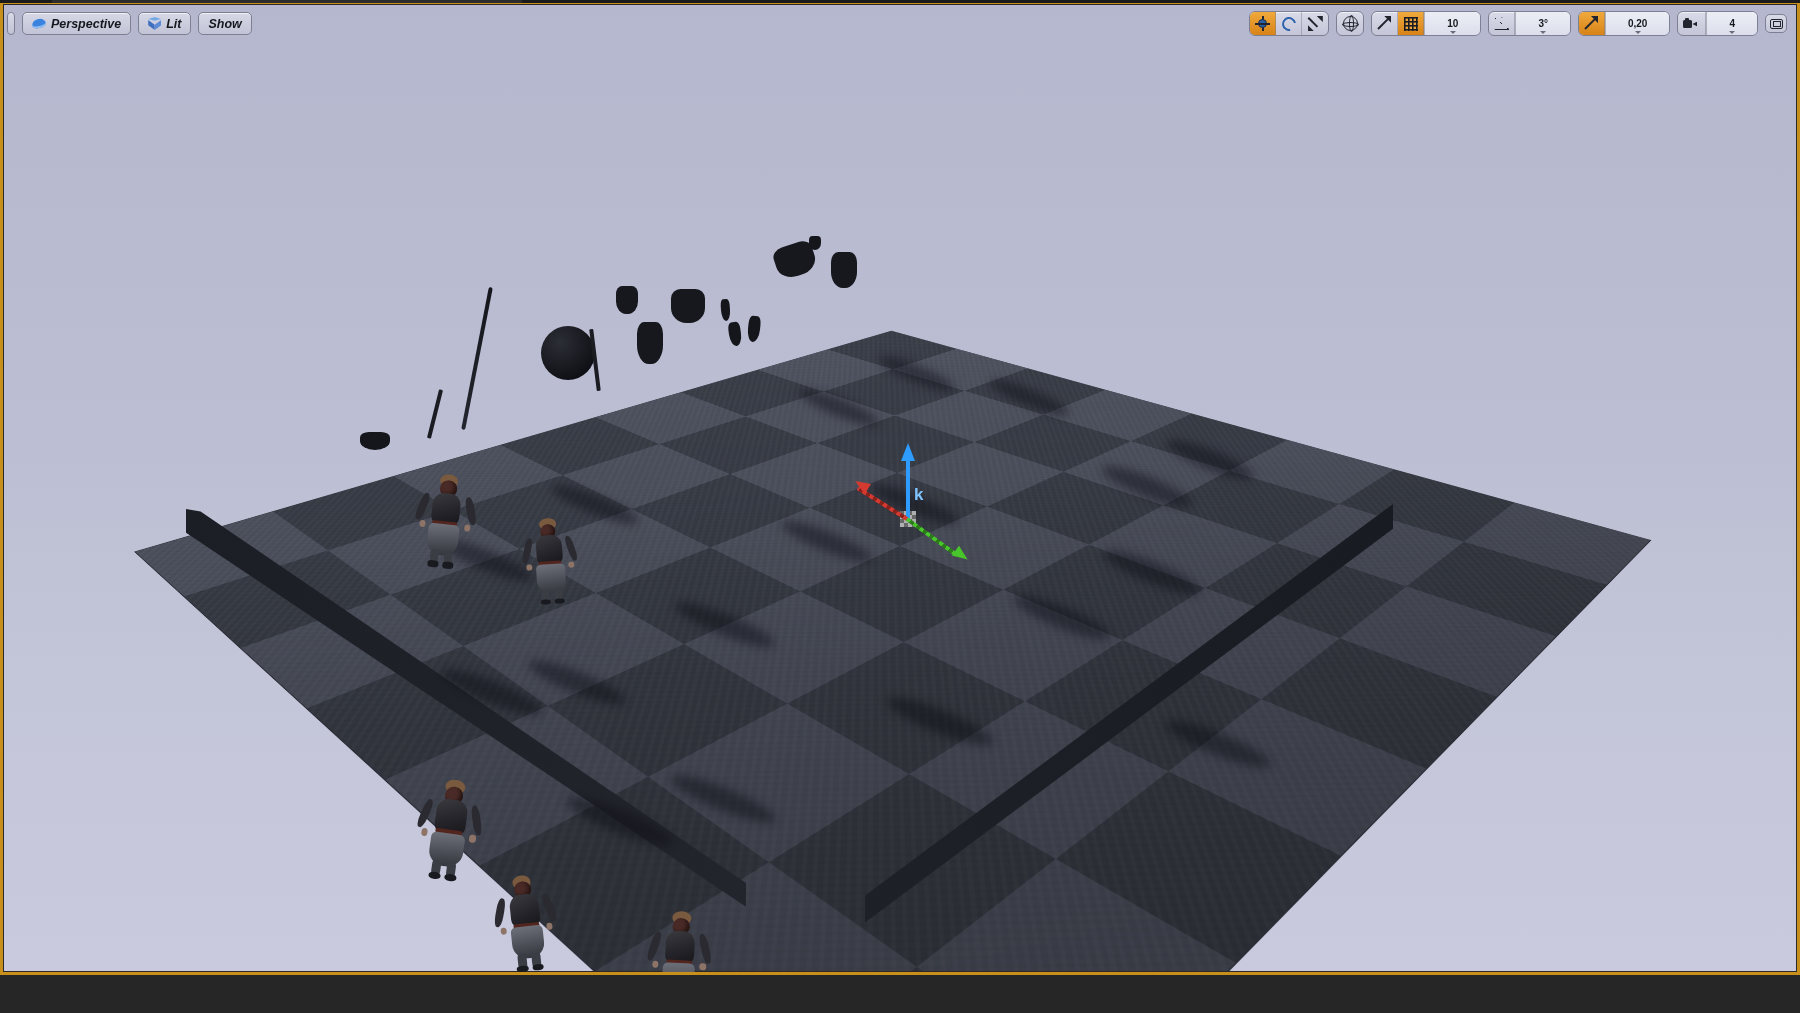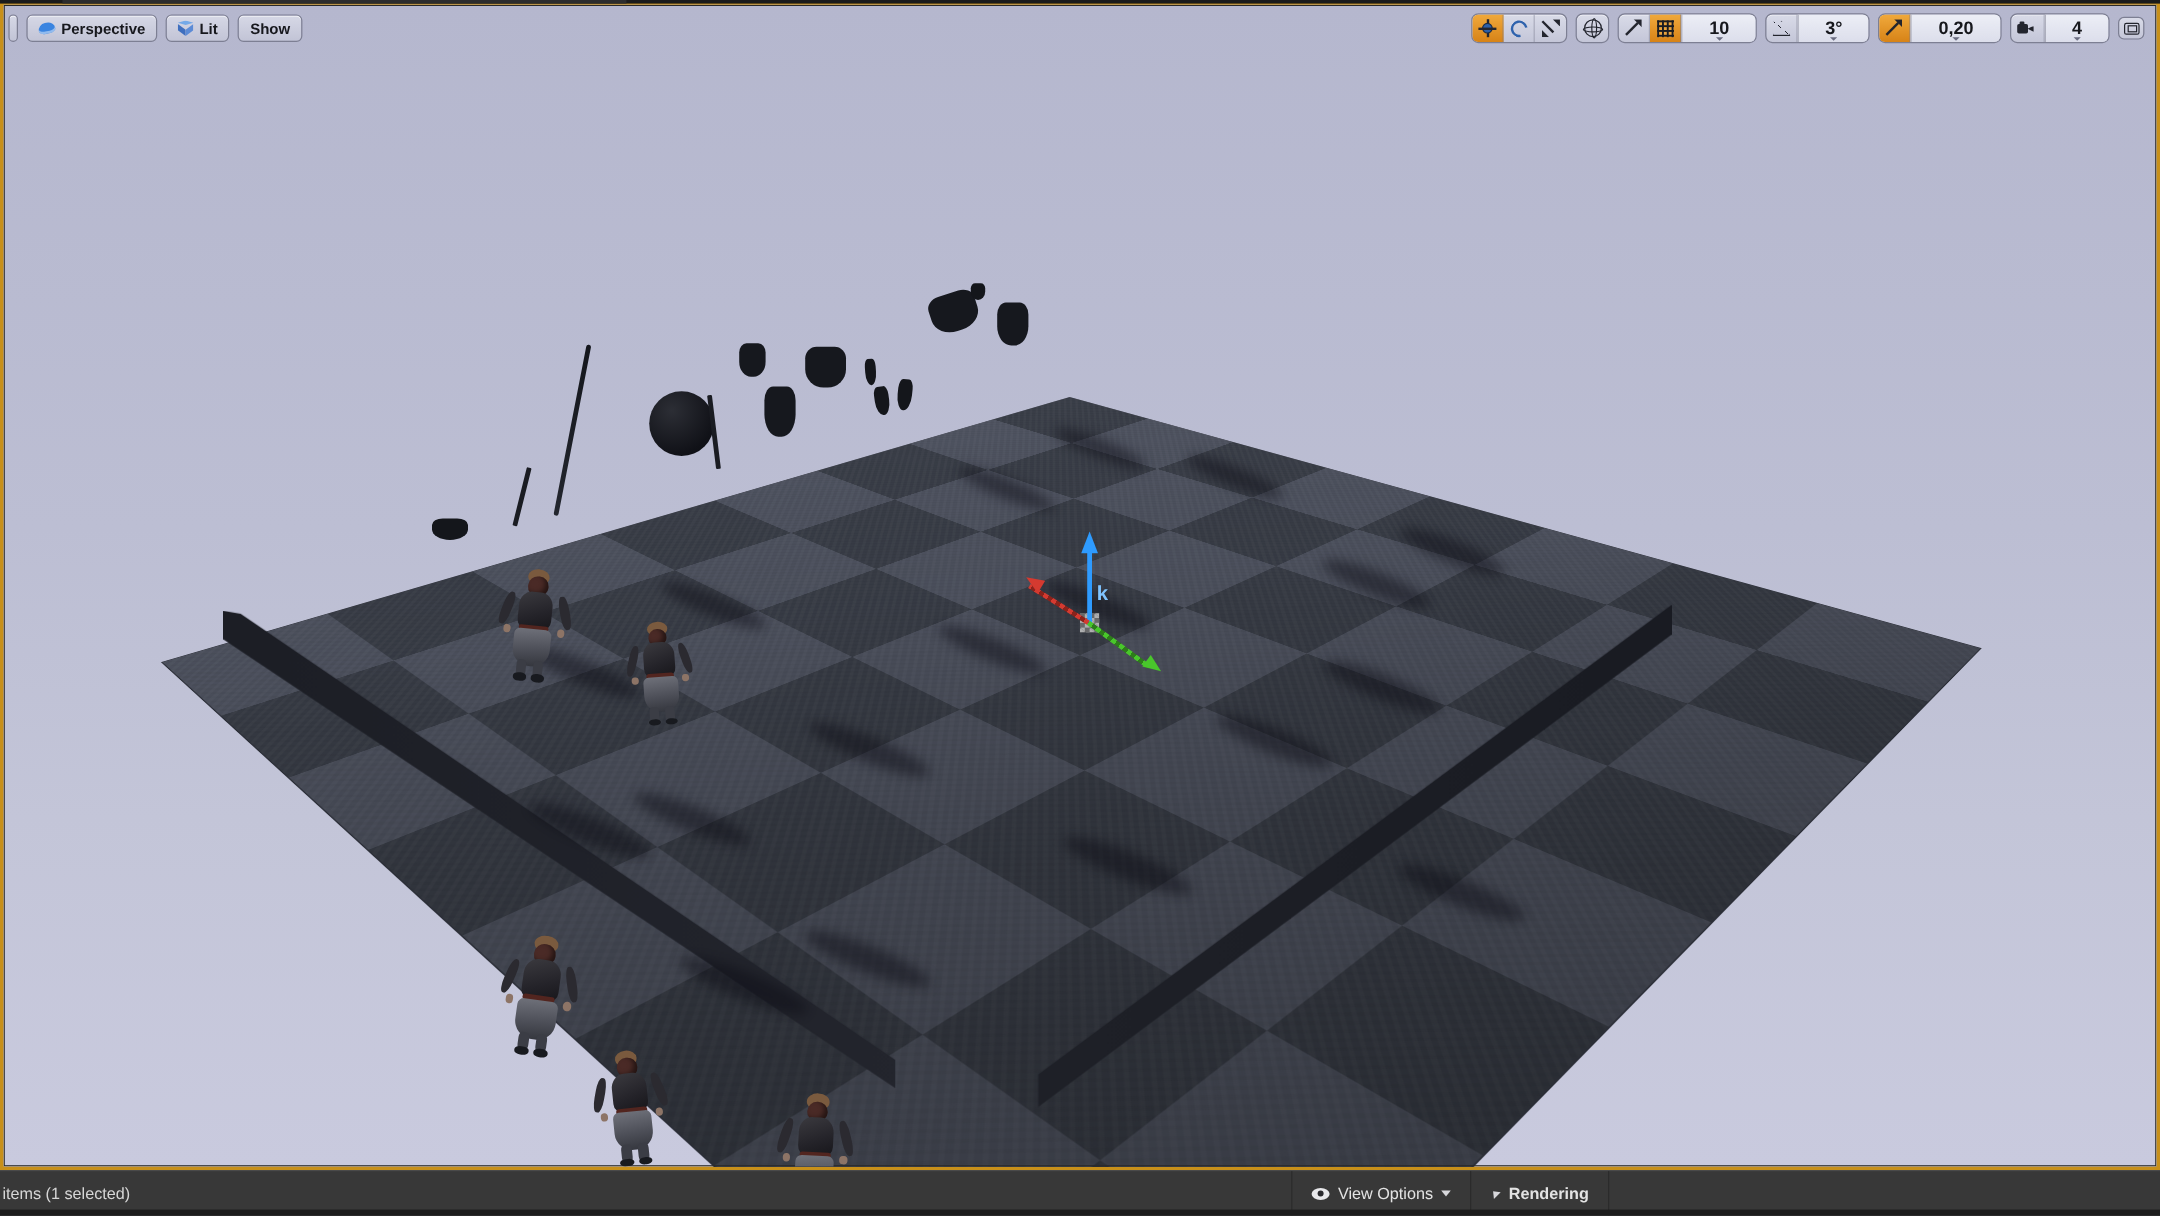--- a/index.html
+++ b/index.html
@@ -140,20 +140,21 @@
   #vp-toolbar-left{ position:absolute; z-index:55; left:4px; top:8px;
                     display:flex; gap:7px; align-items:center; }
   .vp-btn{
     display:flex; align-items:center; gap:5px;
     height:23px; padding:0 9px;
     background:linear-gradient(180deg,#d6d8e6,#c2c4d6);
     border:1px solid #7d7f93; border-radius:5px;
     color:#17181d; font-size:12.5px; font-weight:bold;
     white-space:nowrap; cursor:pointer;
     box-shadow:inset 0 1px 0 rgba(255,255,255,.65);
+    font-style:italic;
   }
   .partial-btn{ width:8px; padding:0; overflow:hidden; }
 
   .ico{ display:inline-block; flex:0 0 auto; }
   .ico-cam{ width:14px; height:9px; background:#3a84e0; border-radius:50% 50% 40% 40%/70% 70% 40% 40%;
             transform:rotate(-12deg); box-shadow:inset 0 -2px 0 rgba(255,255,255,.45); }
   .ico-cube{ width:13px; height:13px; position:relative; }
   .ico-cube i{ position:absolute; display:block; }
   .ico-cube .t{ left:0; top:0; width:13px; height:6px; background:#74a9e8;
                 clip-path:polygon(50% 0,100% 32%,50% 64%,0 32%); }
@@ -175,21 +176,21 @@
     display:flex; align-items:center; justify-content:center;
     min-width:26px; padding:0 5px; cursor:pointer; position:relative;
     border-right:1px solid rgba(120,122,140,.45);
   }
   .tbtn:last-child{ border-right:none; }
   .tbtn.on{ background:linear-gradient(180deg,#f0a93c,#d78317); }
   .tnum{
     display:flex; align-items:center; justify-content:center; gap:2px;
     min-width:40px; padding:0 22px; cursor:pointer;
     background:linear-gradient(180deg,#eceef6,#dcdeeb);
-    color:#17181d; font-size:15px; font-weight:bold;
+    color:#17181d; font-size:10px; font-weight:bold;
     border-left:1px solid rgba(120,122,140,.5); position:relative;
   }
   .tnum .dcaret{ position:absolute; bottom:1px; left:50%; margin-left:-3px;
                  width:0;height:0;border-left:3px solid transparent;border-right:3px solid transparent;
                  border-top:3px solid #6a6c80; }
   .solo{ background:linear-gradient(180deg,#d9dbe8,#c4c6d8); border:1px solid #7d7f93;
          border-radius:5px; width:22px; height:19px; display:flex; align-items:center;
          justify-content:center; cursor:pointer; }
 
   
@@ -526,30 +527,13 @@
       <div class="solo">
         <span class="g-maxi"></span>
       </div>
     </div>
   </div>
 
   <div id="top-sliver">
     <span class="tab"></span>
   </div>
 
-  <div id="statusbar">
-    <div id="status-left">items (1 selected)</div>
-    <div id="status-spacer"></div>
-
-    <div class="status-cell">
-      <span class="g-eye"></span>
-      <span>View Options</span>
-      <span class="sb-caret"></span>
-    </div>
-
-    <div class="status-cell b">
-      <span class="g-tri"></span>
-      <span>Rendering</span>
-    </div>
-
-    <div id="status-end"></div>
-  </div>
 </div>
 
 </body></html>

